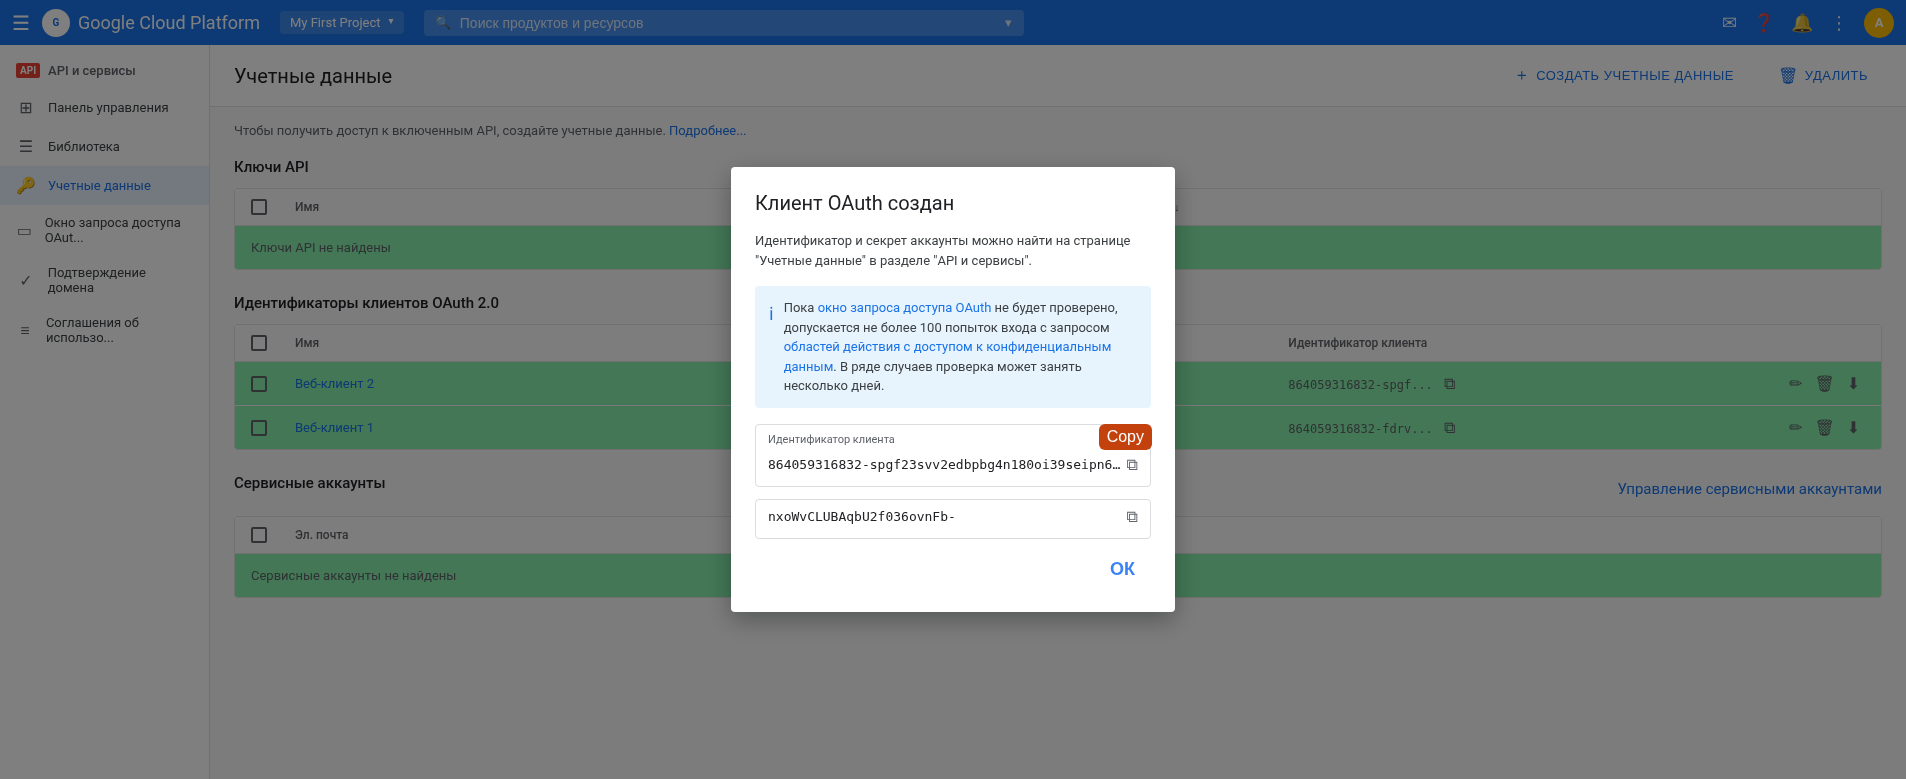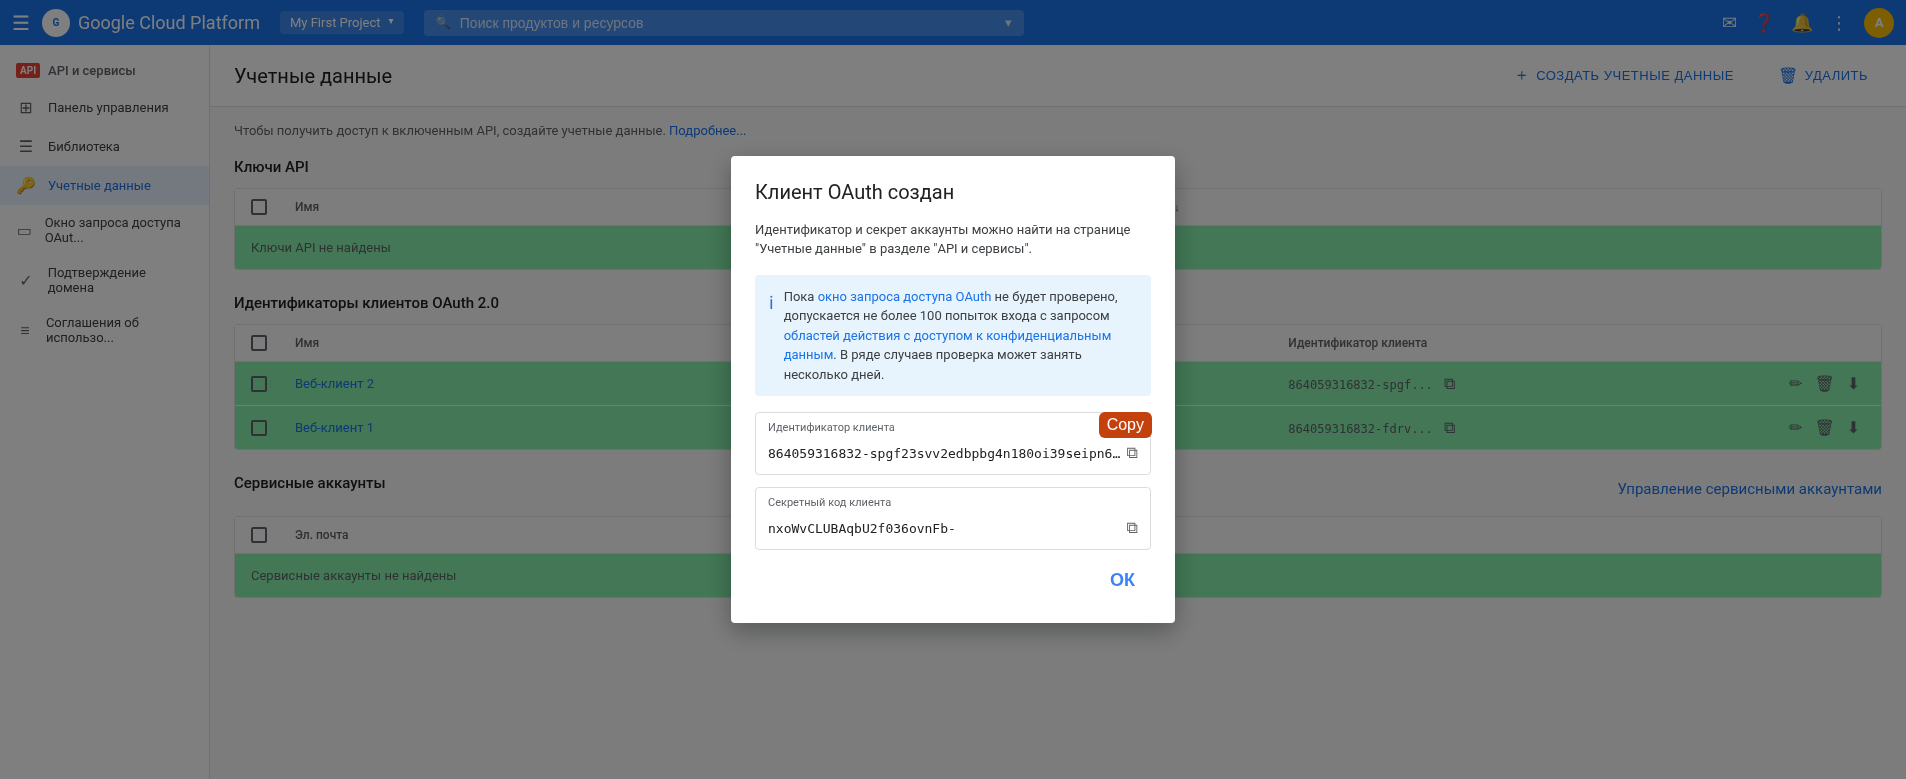--- a/index.html
+++ b/index.html
@@ -551,21 +551,20 @@
       <div class="field-value-row">
         <span class="field-value">864059316832-spgf23svv2edbpbg4n180oi39seipn66.apps.go</span>
         <button class="copy-btn">
           ⧉
           <span class="copy-tooltip">Copy</span>
         </button>
       </div>
     </div>
 
     <div class="field-container">
-      <div class="field-label">Секретный код клиента</div>
       <div class="field-value-row">
         <span class="field-value">nxoWvCLUBAqbU2f036ovnFb-</span>
         <button class="copy-btn">⧉</button>
       </div>
     </div>
 
     <div class="modal-actions">
       <button class="btn-ok">ОК</button>
     </div>
   </div>

